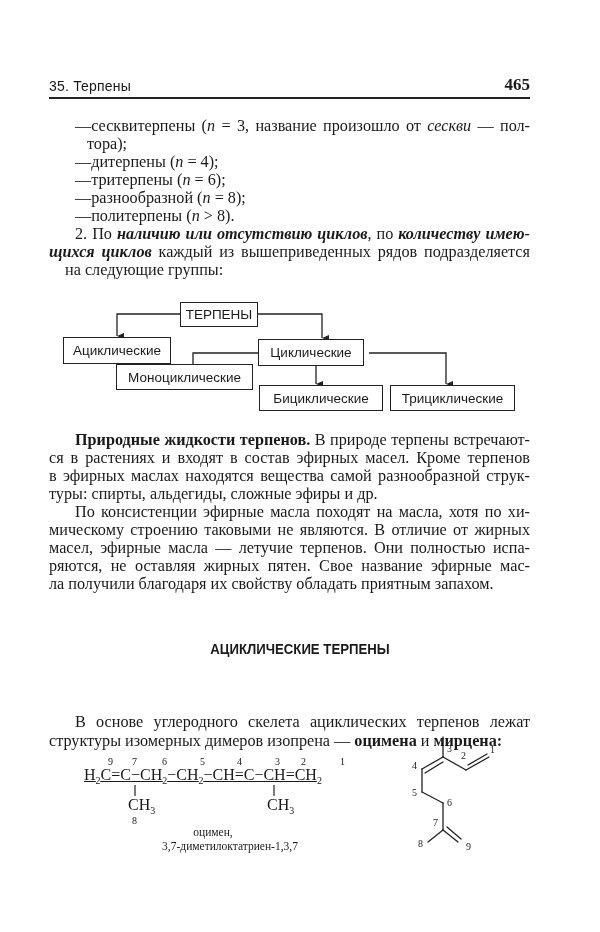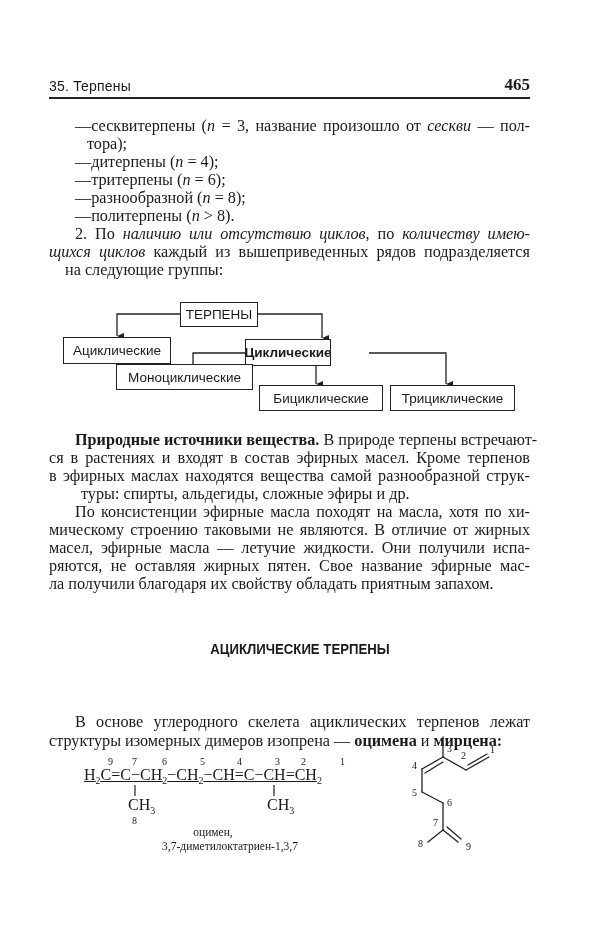--- a/index.html
+++ b/index.html
@@ -8,21 +8,21 @@
   .abs { position:absolute; }
   .hdr-title { left:49px; top:78px; font-family:"Liberation Sans", sans-serif; font-size:14px; letter-spacing:0.2px; }
   .hdr-page { right:70px; top:75px; font-weight:bold; font-size:17px; }
   .hdr-rule { left:49px; top:97px; width:481px; height:2px; background:#222; }
   .line { position:absolute; left:49px; width:481px; font-size:16.2px; line-height:18px; white-space:nowrap; }
   .just { text-align:justify; text-align-last:justify; }
   .ind { padding-left:26px; box-sizing:border-box; }
   .dash { padding-left:26px; box-sizing:border-box; }
   .cont { padding-left:38px; box-sizing:border-box; }
   i.v { font-style:italic; }
-  b.bi { font-weight:normal; font-style:italic; }
+  b.bi { font-weight:bold; font-style:italic; }
   .box { position:absolute; border:1.5px solid #222; background:#fff; font-family:"Liberation Sans", sans-serif;
          font-size:13.5px; display:flex; align-items:center; justify-content:center; box-sizing:border-box; }
   .section { position:absolute; left:0; width:600px; top:640px; text-align:center; font-family:"Liberation Sans", sans-serif;
              font-weight:bold; font-size:15px; transform:scaleX(0.88); }
   .chem { position:absolute; font-size:16px; white-space:nowrap; }
   .num { position:absolute; font-size:10px; }
   .cap { position:absolute; font-size:11.5px; text-align:center; }
 </style>
 </head>
 <body>
@@ -56,33 +56,33 @@
 
     <polyline points="263,353 193,353 193,384" marker-end="url(#ah)"></polyline>
 
     <polyline points="316,366 316,384" marker-end="url(#ah)"></polyline>
 
     <polyline points="369,353 446,353 446,384" marker-end="url(#ah)"></polyline>
   </g>
 </svg>
 <div class="box" style="left:180px;top:302px;width:78px;height:25px;">ТЕРПЕНЫ</div>
 <div class="box" style="left:63px;top:337px;width:108px;height:27px;">Ациклические</div>
-<div class="box" style="left:245px;top:339px;width:86px;height:27px;font-weight:bold;">Циклические</div>
+<div class="box" style="left:258px;top:339px;width:106px;height:27px;">Циклические</div>
 <div class="box" style="left:116px;top:364px;width:137px;height:26px;">Моноциклические</div>
 <div class="box" style="left:259px;top:385px;width:124px;height:26px;">Бициклические</div>
 <div class="box" style="left:390px;top:385px;width:125px;height:26px;">Трициклические</div>
 
-<div class="line ind just" style="top:431px;"><b>Природные источники вещества.</b><span> В природе терпены встречают-</span></div>
+<div class="line ind just" style="top:431px;"><b>Природные жидкости терпенов.</b><span> В природе терпены встречают-</span></div>
 <div class="line just" style="top:449px;">ся в растениях и входят в состав эфирных масел. Кроме терпенов</div>
 <div class="line just" style="top:467px;">в эфирных маслах находятся вещества самой разнообразной струк-</div>
-<div class="line" style="top:485px;margin-left:32px;">туры: спирты, альдегиды, сложные эфиры и др.</div>
+<div class="line" style="top:485px;">туры: спирты, альдегиды, сложные эфиры и др.</div>
 
 <div class="line ind just" style="top:503px;">По консистенции эфирные масла походят на масла, хотя по хи-</div>
 <div class="line just" style="top:521px;">мическому строению таковыми не являются. В отличие от жирных</div>
-<div class="line just" style="top:539px;">масел, эфирные масла — летучие жидкости. Они получили испа-</div>
+<div class="line just" style="top:539px;">масел, эфирные масла — летучие терпенов. Они полностью испа-</div>
 <div class="line just" style="top:557px;">ряются, не оставляя жирных пятен. Свое название эфирные мас-</div>
 <div class="line" style="top:575px;">ла получили благодаря их свойству обладать приятным запахом.</div>
 
 <div class="section">АЦИКЛИЧЕСКИЕ ТЕРПЕНЫ</div>
 
 <div class="line ind just" style="top:681px;margin-top:32px;">В основе углеродного скелета ациклических терпенов лежат</div>
 <div class="line" style="top:732px;"><span>структуры изомерных димеров изопрена — </span><b>оцимена</b><span> и </span><b>мирцена:</b></div>
 
 <div class="num" style="left:108px;top:756px;">9</div>
 <div class="num" style="left:132px;top:756px;">7</div>

